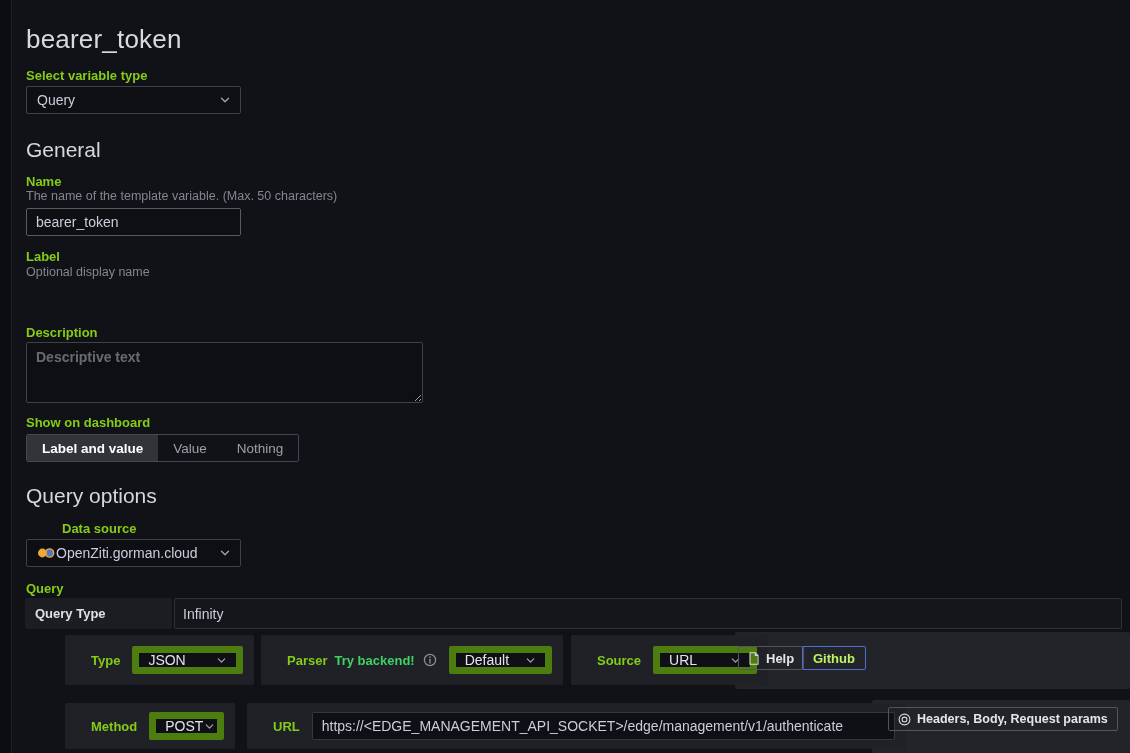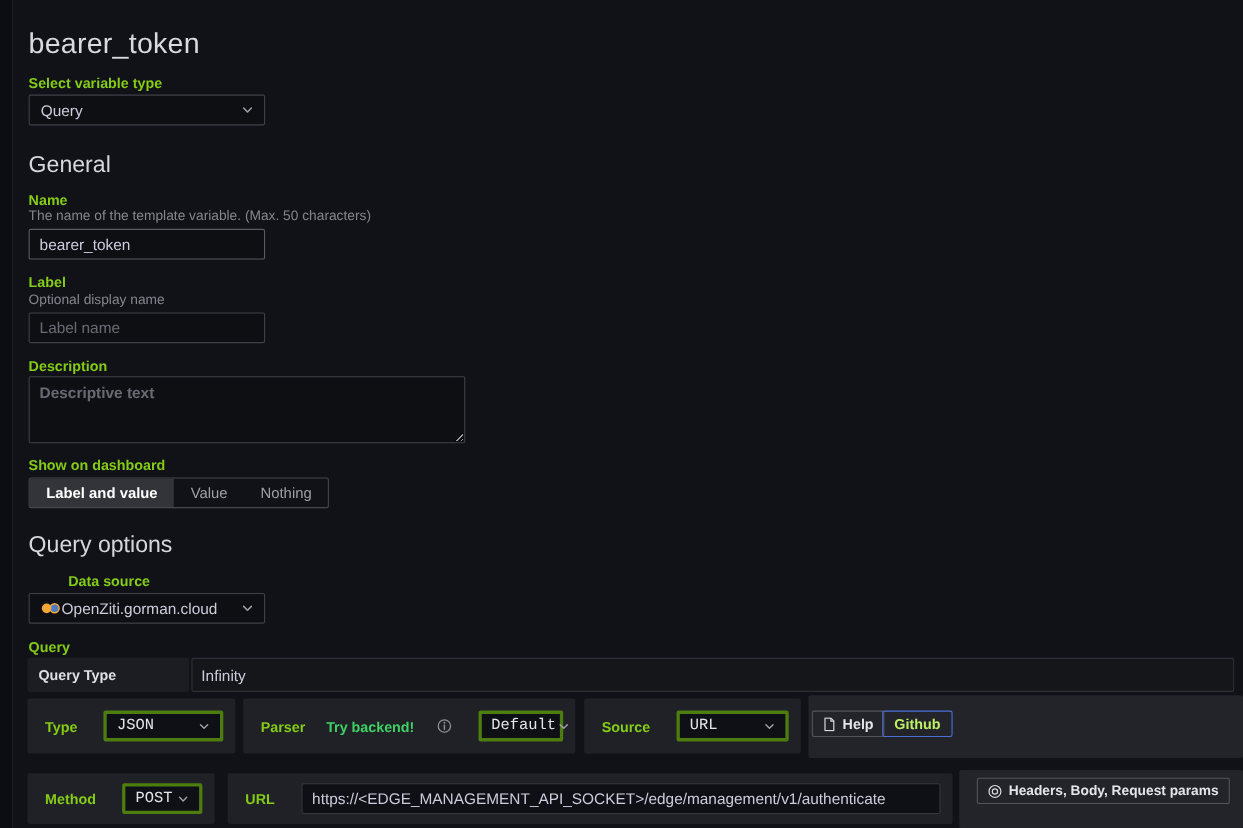--- a/index.html
+++ b/index.html
@@ -54,27 +54,27 @@
     padding:0 10px; font-size:13px; font-weight:600; color:#dfe0e3;
   }
   .big-input {
     background:#141619; border:1px solid #2e3036; border-radius:2px;
     color:#ccccdc; font-size:14px; font-family:"Liberation Sans", sans-serif;
     padding:0 8px; outline:none;
   }
 
   .group-panel {
     background:#1f2127; border-radius:2px; display:flex; align-items:center;
-    padding:0 11px 0 16px; gap:24px;
+    padding:0 11px 0 26px; gap:12px;margin-left:40px;
   }
   .group-panel .field-label { white-space:nowrap; }
   .group-select {
-    flex:1; height:28px; background:#0f1015; border:3px solid #4d7c0f; border-radius:2px;
+    flex:1; height:28px; background:#0f1015; border:7px solid #4d7c0f; border-radius:2px;
     display:flex; align-items:center; padding:0 8px 0 9px; cursor:pointer;
-    font-size:14px; color:#e3e4e8; min-width:0;font-family:Liberation Mono, monospace;
+    font-size:14px; color:#e3e4e8; min-width:0;
   }
   .group-select .chev { margin-left:auto; display:flex; }
   .group-input {
     flex:1; height:28px; background:#0f1015; border:1px solid #35373d; border-radius:2px;
     color:#ccccdc; font-size:14px; font-family:"Liberation Sans", sans-serif;
     padding:0 9px; outline:none; min-width:0;
   }
   .filler { background:#22242a; border-radius:2px; }
 
   .ghost-btn {
@@ -111,21 +111,20 @@
   </div>
 
   <div class="abs section-heading" style="left:26px; top:138px;">General</div>
 
   <div class="abs field-label" style="left:26px; top:174px;">Name</div>
   <div class="abs field-desc" style="left:26px; top:189px;">The name of the template variable. (Max. 50 characters)</div>
   <input class="abs text-input name-border" style="left: 26px; top: 208px; width: 215px;" value="bearer_token">
 
   <div class="abs field-label" style="left:26px; top:249px;">Label</div>
   <div class="abs field-desc" style="left:26px; top:265px;">Optional display name</div>
-  <input class="abs text-input" style="left: 26px; top: 284px; width: 215px;" placeholder="Label name">
 
   <div class="abs field-label" style="left:26px; top:325px;">Description</div>
   <textarea class="abs text-area" style="left: 26px; top: 342px; width: 397px; height: 61px; font-weight: bold;" placeholder="Descriptive text"></textarea>
 
   <div class="abs field-label" style="left:26px; top:415px;">Show on dashboard</div>
   <div class="abs radio-group" style="left:26px; top:434px;">
     <div class="radio-seg active">Label and value</div>
     <div class="radio-seg">Value</div>
     <div class="radio-seg">Nothing</div>
   </div>

